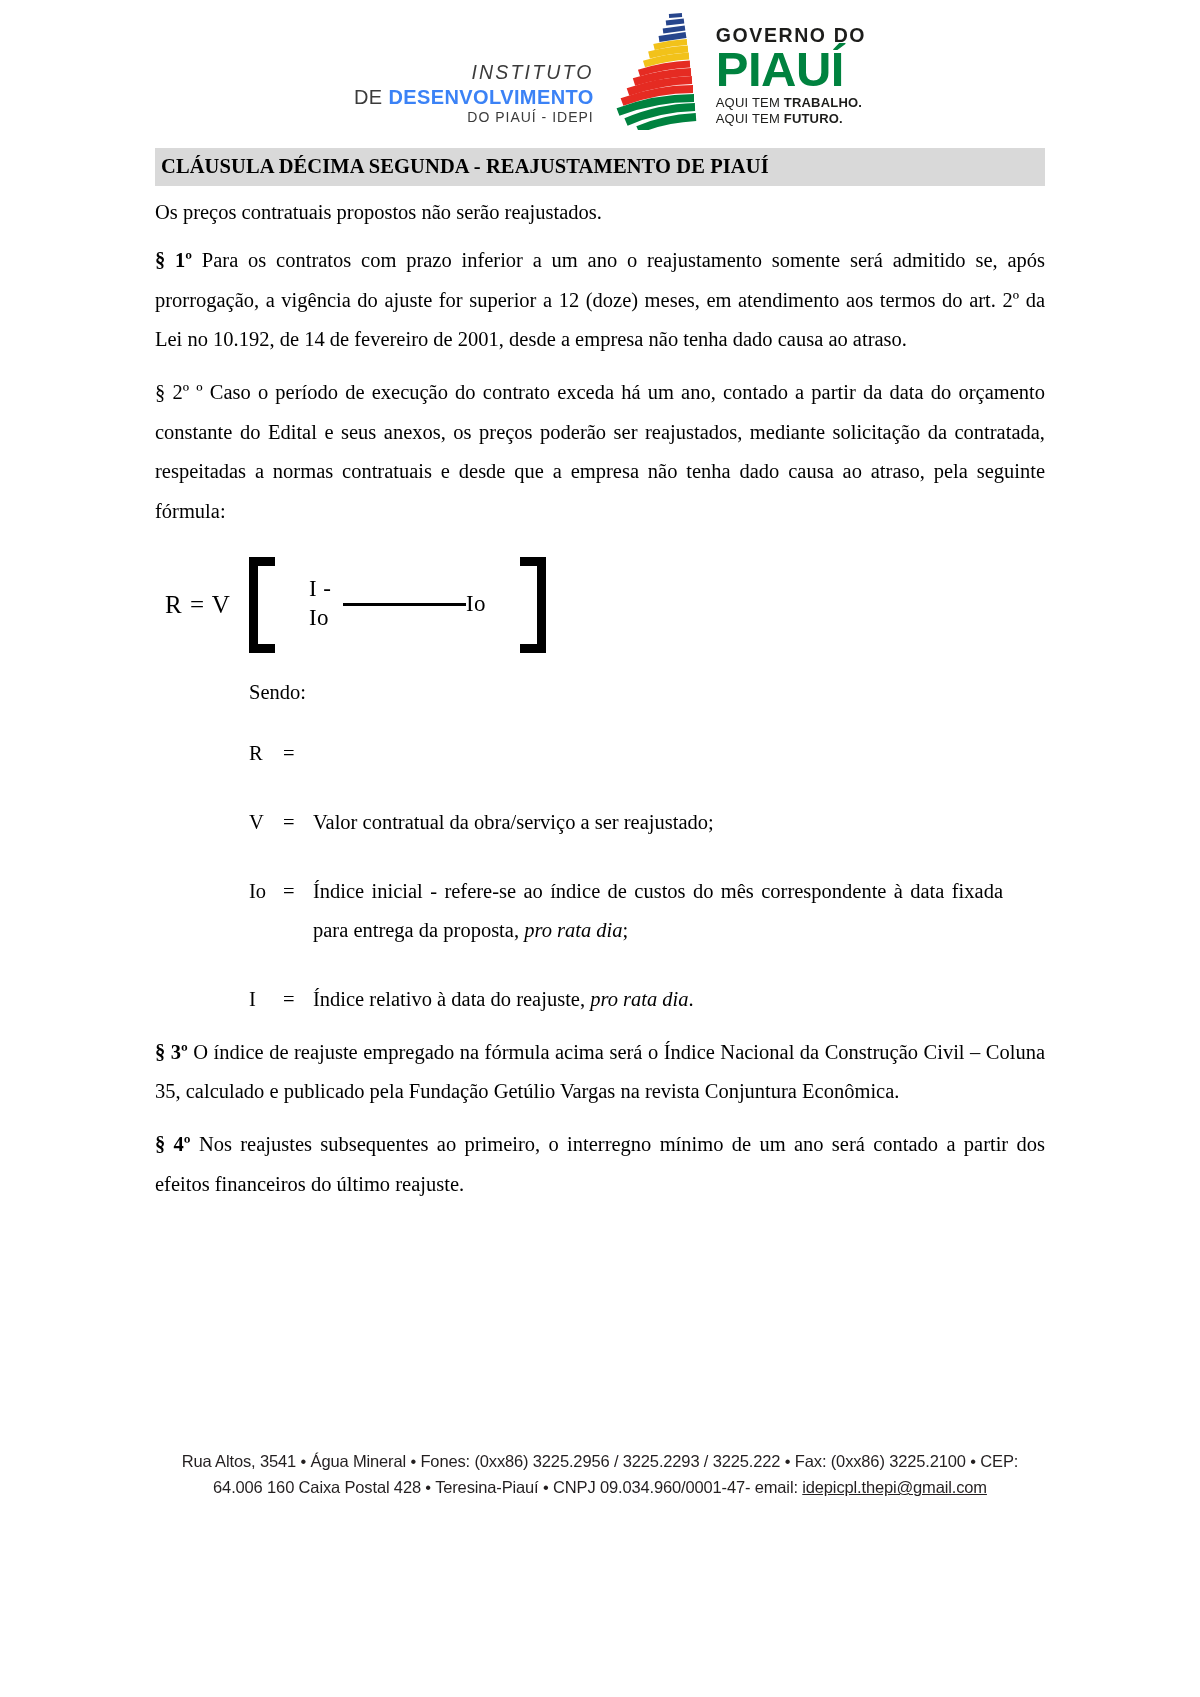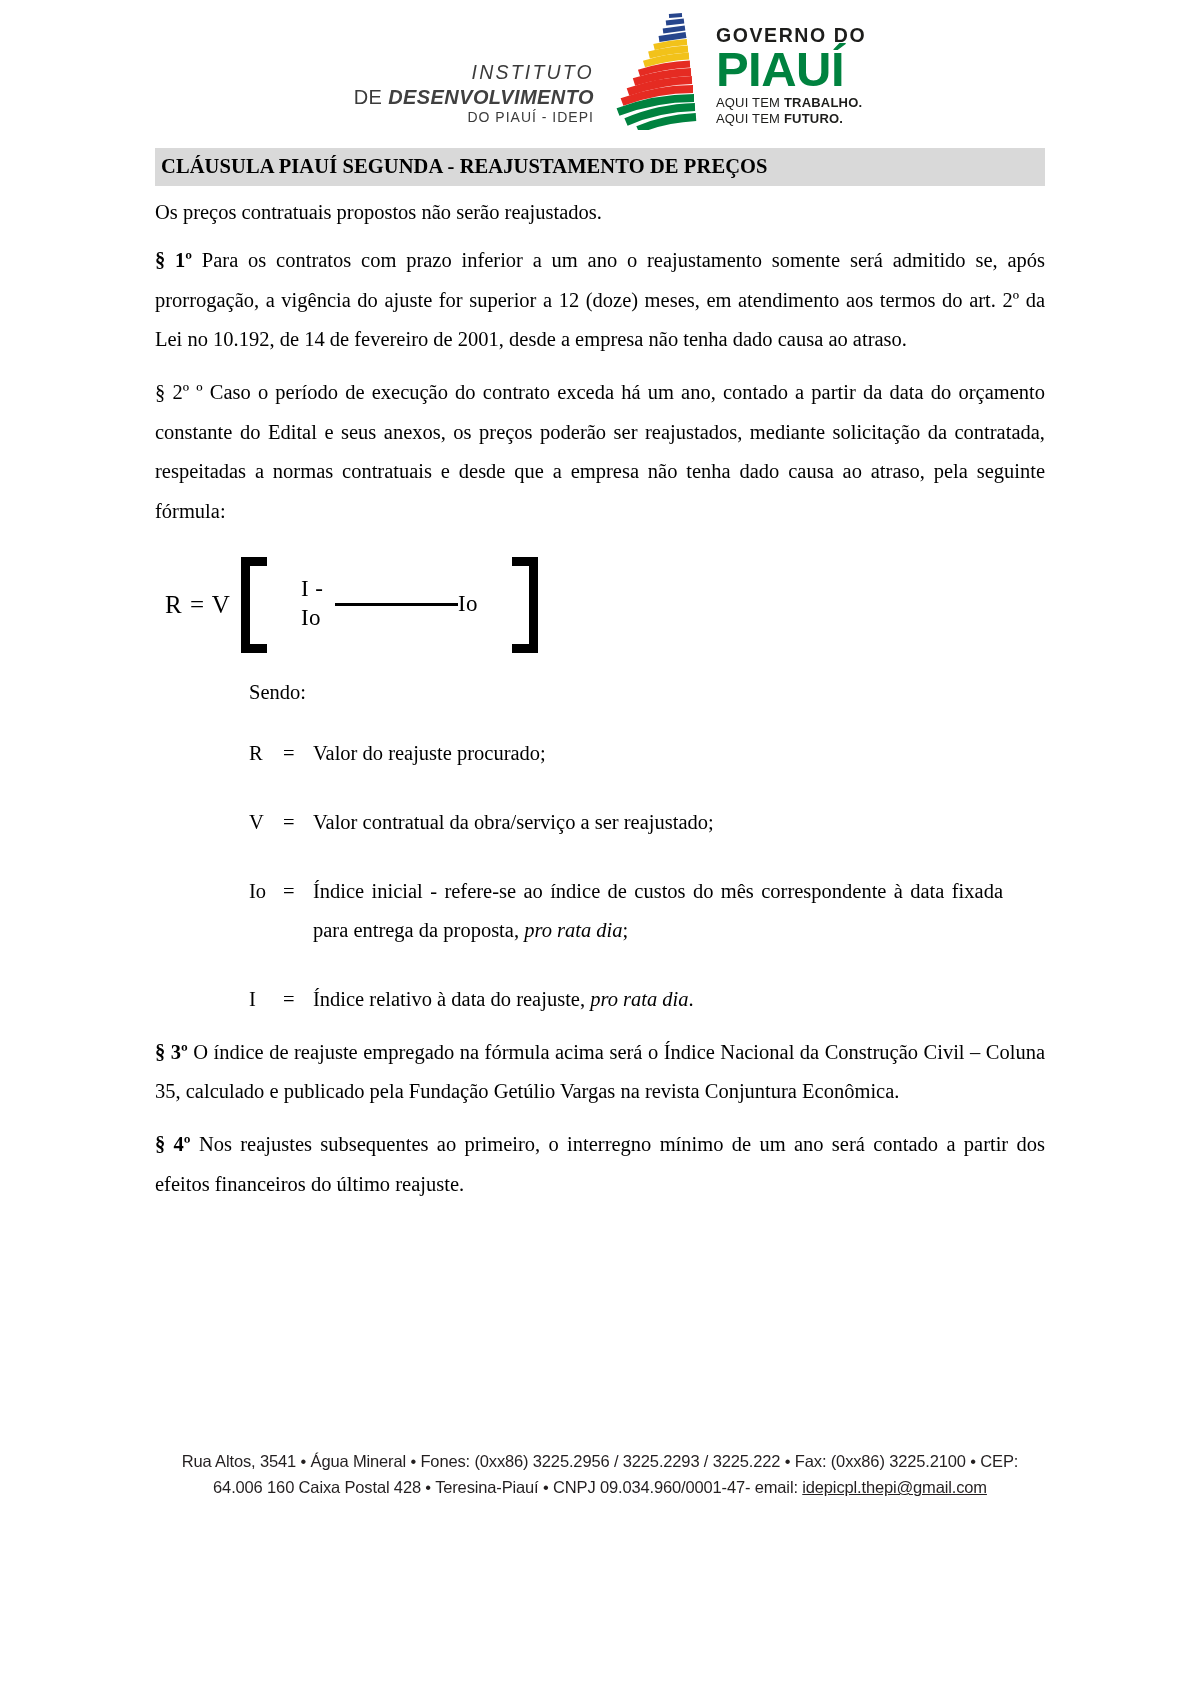--- a/index.html
+++ b/index.html
@@ -41,21 +41,21 @@
   .idepi-logo {
     font-family: "Liberation Sans", "DejaVu Sans", sans-serif;
     text-align: right;
     line-height: 1.22;
     color: #3b3b3b;
     letter-spacing: 0.6px;
     padding-bottom: 4px;
   }
   .idepi-l1 { font-size: 19.5px; font-weight: 400; letter-spacing: 2.2px; font-style: italic; }
   .idepi-l2 { font-size: 20px; font-weight: 400; letter-spacing: 0.4px; }
-  .idepi-l2 b { font-weight: 700; color: #404040; font-style: italic; }
+  .idepi-l2 b { font-weight: 700; color: #3b82f6; }
   .idepi-l3 { font-size: 14px; font-weight: 400; letter-spacing: 1.0px; }
 
   
   .piaui-mark {
     width: 86px;
     height: 120px;
     position: relative;
     flex: 0 0 auto;
   }
   .piaui-mark svg { display:block; width:100%; height:100%; }
@@ -129,21 +129,21 @@
     position: relative;
   }
   .formula {
     display: flex;
     align-items: center;
     margin-left: 10px;
   }
   .formula .lhs {
     font-size: 25px;
     letter-spacing: 1px;
-    padding-right: 10px;
+    padding-right: 18px;
     white-space: nowrap;
   }
   .bracket {
     width: 26px;
     height: 96px;
     position: relative;
     flex: 0 0 auto;
   }
   .bracket::before,
   .bracket::after,
@@ -267,21 +267,21 @@
       <div class="gov-l2">PIAUÍ</div>
       <div class="gov-tag">
         <div><span>AQUI TEM </span><b>TRABALHO.</b></div>
         <div><span>AQUI TEM </span><b>FUTURO.</b></div>
       </div>
     </div>
 
   </div>
 
   <div class="title-band">
-    <div class="title-text">CLÁUSULA PIAUÍ SEGUNDA - REAJUSTAMENTO DE PREÇOS</div>
+    <div class="title-text">CLÁUSULA DÉCIMA SEGUNDA - REAJUSTAMENTO DE PIAUÍ</div>
   </div>
 
   <div class="content">
 
     <p class="body first">Os preços contratuais propostos não serão reajustados.</p>
 
     <p class="body"><b>§ 1º</b><span> Para os contratos com prazo inferior a um ano o reajustamento somente será admitido se, após prorrogação, a vigência do ajuste for superior a 12 (doze) meses, em atendimento aos termos do art. 2º da Lei no 10.192, de 14 de fevereiro de 2001, desde a empresa não tenha dado causa ao atraso.</span></p>
 
     <p class="body">§ 2º º Caso o período de execução do contrato exceda há um ano, contado a partir da data do orçamento constante do Edital e seus anexos, os preços poderão ser reajustados, mediante solicitação da contratada, respeitadas a normas contratuais e desde que a empresa não tenha dado causa ao atraso, pela seguinte fórmula:</p>
 
@@ -302,21 +302,20 @@
       </div>
     </div>
 
     <div class="sendo">Sendo:</div>
 
     <div class="defs">
 
       <div class="def-row">
         <div class="def-sym">R</div>
         <div class="def-eq">=</div>
-        <div class="def-text"><span>Valor do reajuste procurado;</span><i></i><span></span></div>
       </div>
 
       <div class="def-row">
         <div class="def-sym">V</div>
         <div class="def-eq">=</div>
         <div class="def-text"><span>Valor contratual da obra/serviço a ser reajustado;</span><i></i><span></span></div>
       </div>
 
       <div class="def-row">
         <div class="def-sym">Io</div>

